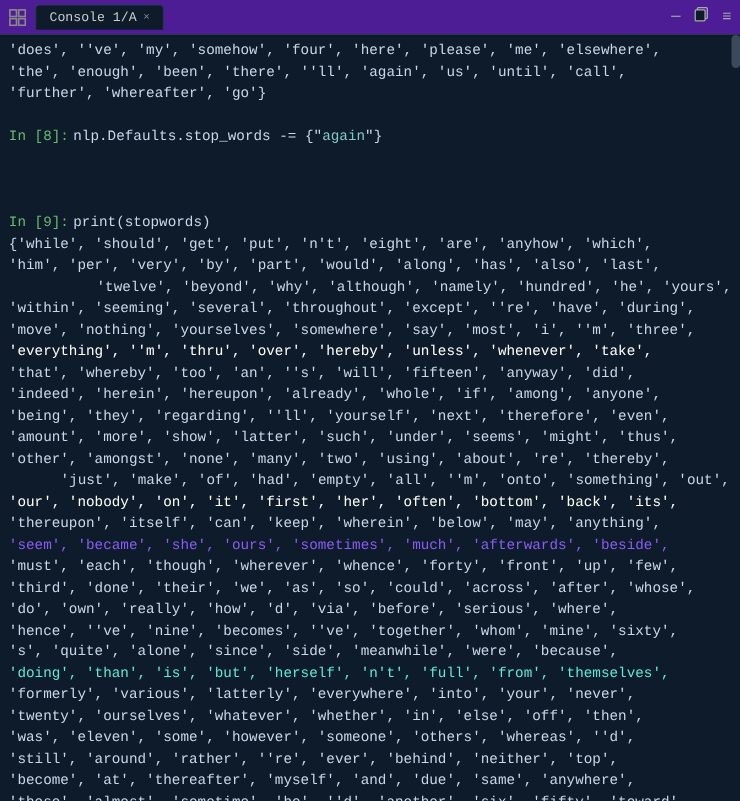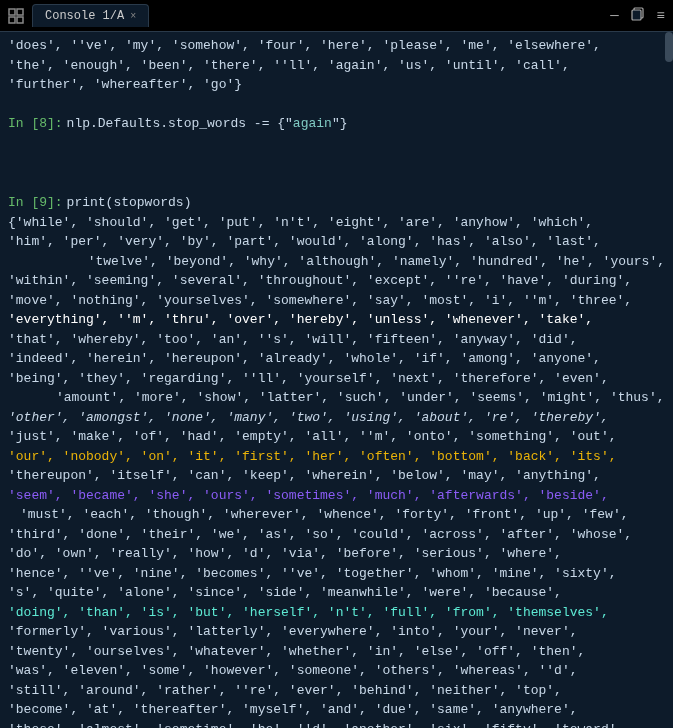--- a/index.html
+++ b/index.html
@@ -11,21 +11,21 @@
     body {
       width: 673px;
       height: 728px;
       background: #1a2332;
       font-family: 'Courier New', Courier, monospace;
       font-size: 13px;
       overflow: hidden;
     }
 
     .title-bar {
-      background: #000000;
+      background: #4c1d95;
       display: flex;
       align-items: center;
       height: 32px;
       padding: 0 8px;
       border-bottom: 1px solid #2a3a4a;
     }
 
     .title-bar-left {
       display: flex;
       align-items: center;
@@ -173,27 +173,27 @@
       <div class="line input-line"><span class="prompt-label">In [9]: </span><span style="color: rgb(200, 216, 232); margin-top: 40px;">print(stopwords)</span></div>
       <div class="line" style="color: rgb(200, 216, 232);">{'while', 'should', 'get', 'put', 'n't', 'eight', 'are', 'anyhow', 'which',</div>
       <div class="line" style="color: rgb(200, 216, 232);">'him', 'per', 'very', 'by', 'part', 'would', 'along', 'has', 'also', 'last',</div>
       <div class="line" style="color: rgb(200, 216, 232); text-align: right;">'twelve', 'beyond', 'why', 'although', 'namely', 'hundred', 'he', 'yours',</div>
       <div class="line" style="color: rgb(200, 216, 232);">'within', 'seeming', 'several', 'throughout', 'except', ''re', 'have', 'during',</div>
       <div class="line" style="color: rgb(200, 216, 232);">'move', 'nothing', 'yourselves', 'somewhere', 'say', 'most', 'i', ''m', 'three',</div>
       <div class="line" style="color: #ffffff;">'everything', ''m', 'thru', 'over', 'hereby', 'unless', 'whenever', 'take',</div>
       <div class="line" style="color: rgb(200, 216, 232);">'that', 'whereby', 'too', 'an', ''s', 'will', 'fifteen', 'anyway', 'did',</div>
       <div class="line" style="color: rgb(200, 216, 232);">'indeed', 'herein', 'hereupon', 'already', 'whole', 'if', 'among', 'anyone',</div>
       <div class="line" style="color: rgb(200, 216, 232);">'being', 'they', 'regarding', ''ll', 'yourself', 'next', 'therefore', 'even',</div>
-      <div class="line" style="color: rgb(200, 216, 232); margin-left: 48px;">'amount', 'more', 'show', 'latter', 'such', 'under', 'seems', 'might', 'thus',</div>
-      <div class="line" style="color: rgb(200, 216, 232); font-style: italic;">'other', 'amongst', 'none', 'many', 'two', 'using', 'about', 're', 'thereby',</div>
-      <div class="line" style="color: rgb(200, 216, 232);">'just', 'make', 'of', 'had', 'empty', 'all', ''m', 'onto', 'something', 'out',</div>
-      <div class="line" style="color: #eab308;">'our', 'nobody', 'on', 'it', 'first', 'her', 'often', 'bottom', 'back', 'its',</div>
+      <div class="line" style="color: rgb(200, 216, 232);">'amount', 'more', 'show', 'latter', 'such', 'under', 'seems', 'might', 'thus',</div>
+      <div class="line" style="color: rgb(200, 216, 232);">'other', 'amongst', 'none', 'many', 'two', 'using', 'about', 're', 'thereby',</div>
+      <div class="line" style="color: rgb(200, 216, 232); margin-left: 47px;">'just', 'make', 'of', 'had', 'empty', 'all', ''m', 'onto', 'something', 'out',</div>
+      <div class="line" style="color: #ffffff;">'our', 'nobody', 'on', 'it', 'first', 'her', 'often', 'bottom', 'back', 'its',</div>
       <div class="line" style="color: rgb(200, 216, 232);">'thereupon', 'itself', 'can', 'keep', 'wherein', 'below', 'may', 'anything',</div>
       <div class="line" style="color: #8b5cf6;">'seem', 'became', 'she', 'ours', 'sometimes', 'much', 'afterwards', 'beside',</div>
-      <div class="line" style="color: rgb(200, 216, 232); margin-left: 12px;">'must', 'each', 'though', 'wherever', 'whence', 'forty', 'front', 'up', 'few',</div>
+      <div class="line" style="color: rgb(200, 216, 232);">'must', 'each', 'though', 'wherever', 'whence', 'forty', 'front', 'up', 'few',</div>
       <div class="line" style="color: rgb(200, 216, 232);">'third', 'done', 'their', 'we', 'as', 'so', 'could', 'across', 'after', 'whose',</div>
       <div class="line" style="color: rgb(200, 216, 232);">'do', 'own', 'really', 'how', 'd', 'via', 'before', 'serious', 'where',</div>
       <div class="line" style="color: rgb(200, 216, 232);">'hence', ''ve', 'nine', 'becomes', ''ve', 'together', 'whom', 'mine', 'sixty',</div>
       <div class="line" style="color: rgb(200, 216, 232);">'s', 'quite', 'alone', 'since', 'side', 'meanwhile', 'were', 'because',</div>
       <div class="line" style="color: #5eead4;">'doing', 'than', 'is', 'but', 'herself', 'n't', 'full', 'from', 'themselves',</div>
       <div class="line" style="color: rgb(200, 216, 232);">'formerly', 'various', 'latterly', 'everywhere', 'into', 'your', 'never',</div>
       <div class="line" style="color: rgb(200, 216, 232);">'twenty', 'ourselves', 'whatever', 'whether', 'in', 'else', 'off', 'then',</div>
       <div class="line" style="color: rgb(200, 216, 232);">'was', 'eleven', 'some', 'however', 'someone', 'others', 'whereas', ''d',</div>
       <div class="line" style="color: rgb(200, 216, 232);">'still', 'around', 'rather', ''re', 'ever', 'behind', 'neither', 'top',</div>
       <div class="line" style="color: rgb(200, 216, 232);">'become', 'at', 'thereafter', 'myself', 'and', 'due', 'same', 'anywhere',</div>

